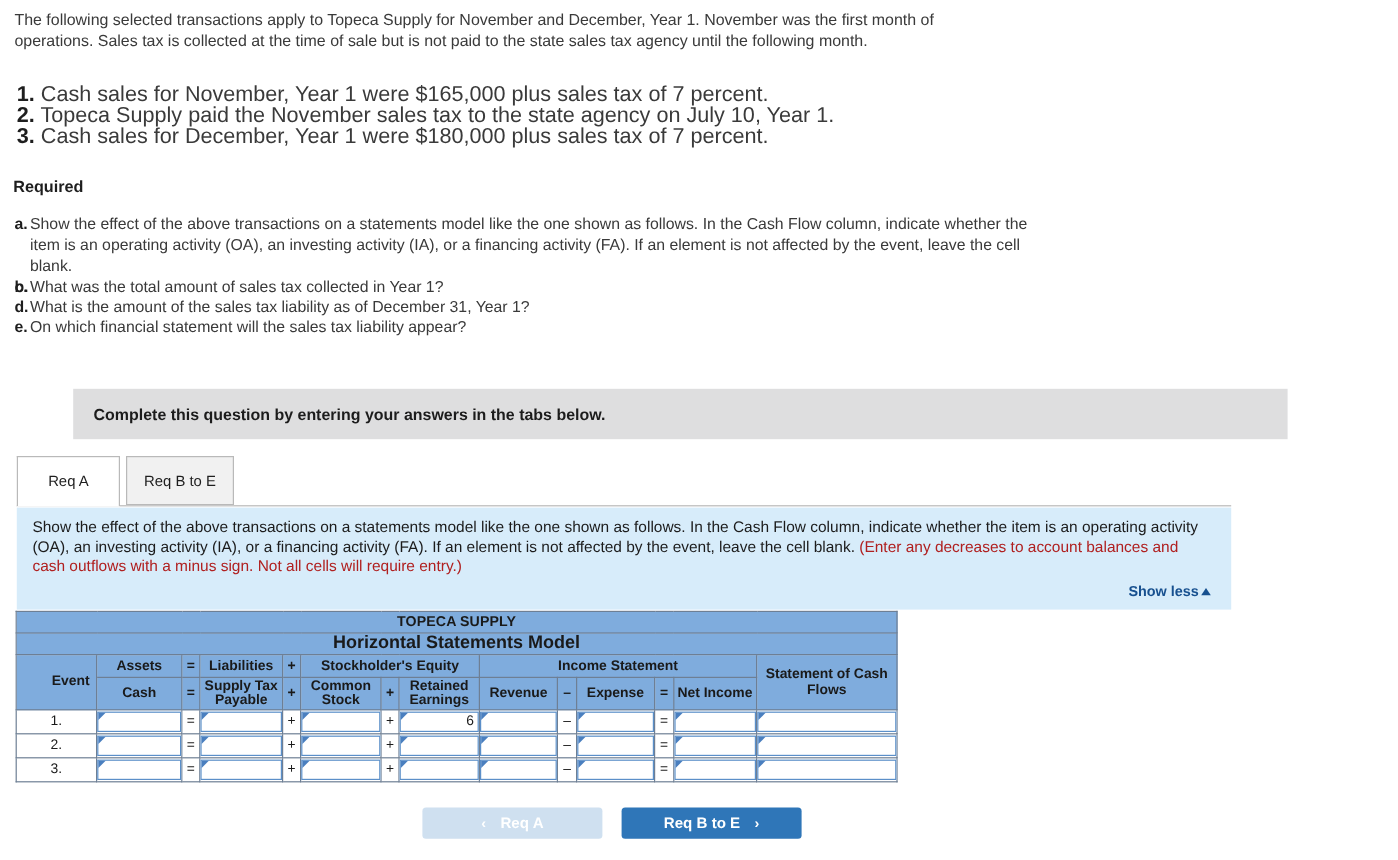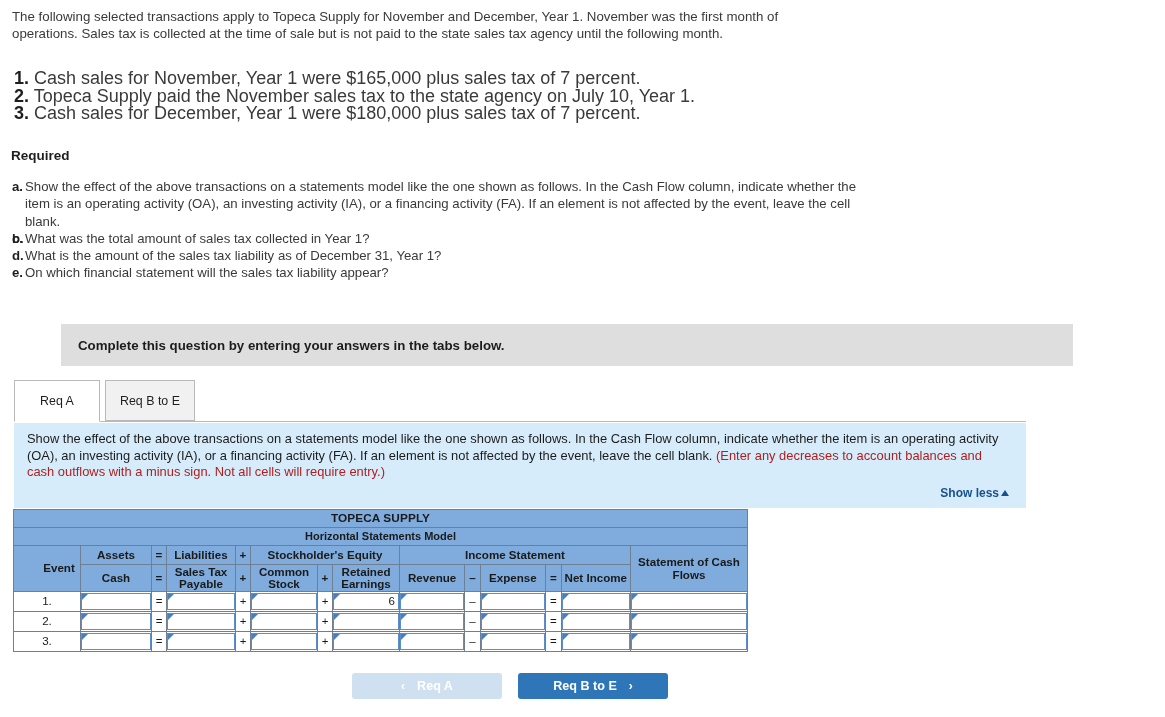--- a/index.html
+++ b/index.html
@@ -152,21 +152,21 @@
     font-weight: bold;
     padding: 0;
     line-height: 12.5px;
   }
   .model .title-row td {
     height: 17px;
     font-size: 11.8px;
     font-weight: bold;
     letter-spacing: 0.1px;
   }
-  .model .sub-row td { height: 17px; font-size: 11px; }
+  .model .sub-row td { height: 17px; font-size: 15px; }
   .model .grp-row td { height: 18px; }
   .model .col-row td { height: 26px; }
 
   .model td.evt {
     width: 42px;
     padding-left: 24px;
   }
   .model td.op {
     width: 14px;
     font-weight: bold;
@@ -329,21 +329,21 @@
       <td class="op">=</td>
       <td style="width:68px">Liabilities</td>
       <td class="op">+</td>
       <td colspan="3" style="width:146px">Stockholder's Equity</td>
       <td colspan="5" style="width:230px">Income Statement</td>
       <td rowspan="2" style="width:116px">Statement of Cash Flows</td>
     </tr>
     <tr class="col-row">
       <td>Cash</td>
       <td class="op">=</td>
-      <td>Sales Tax Payable</td>
+      <td>Supply Tax Payable</td>
       <td class="op">+</td>
       <td style="width:66px">Common Stock</td>
       <td class="op">+</td>
       <td style="width:66px">Retained Earnings</td>
       <td style="width:62px">Revenue</td>
       <td class="op">–</td>
       <td style="width:62px">Expense</td>
       <td class="op">=</td>
       <td style="width:66px">Net Income</td>
     </tr>

